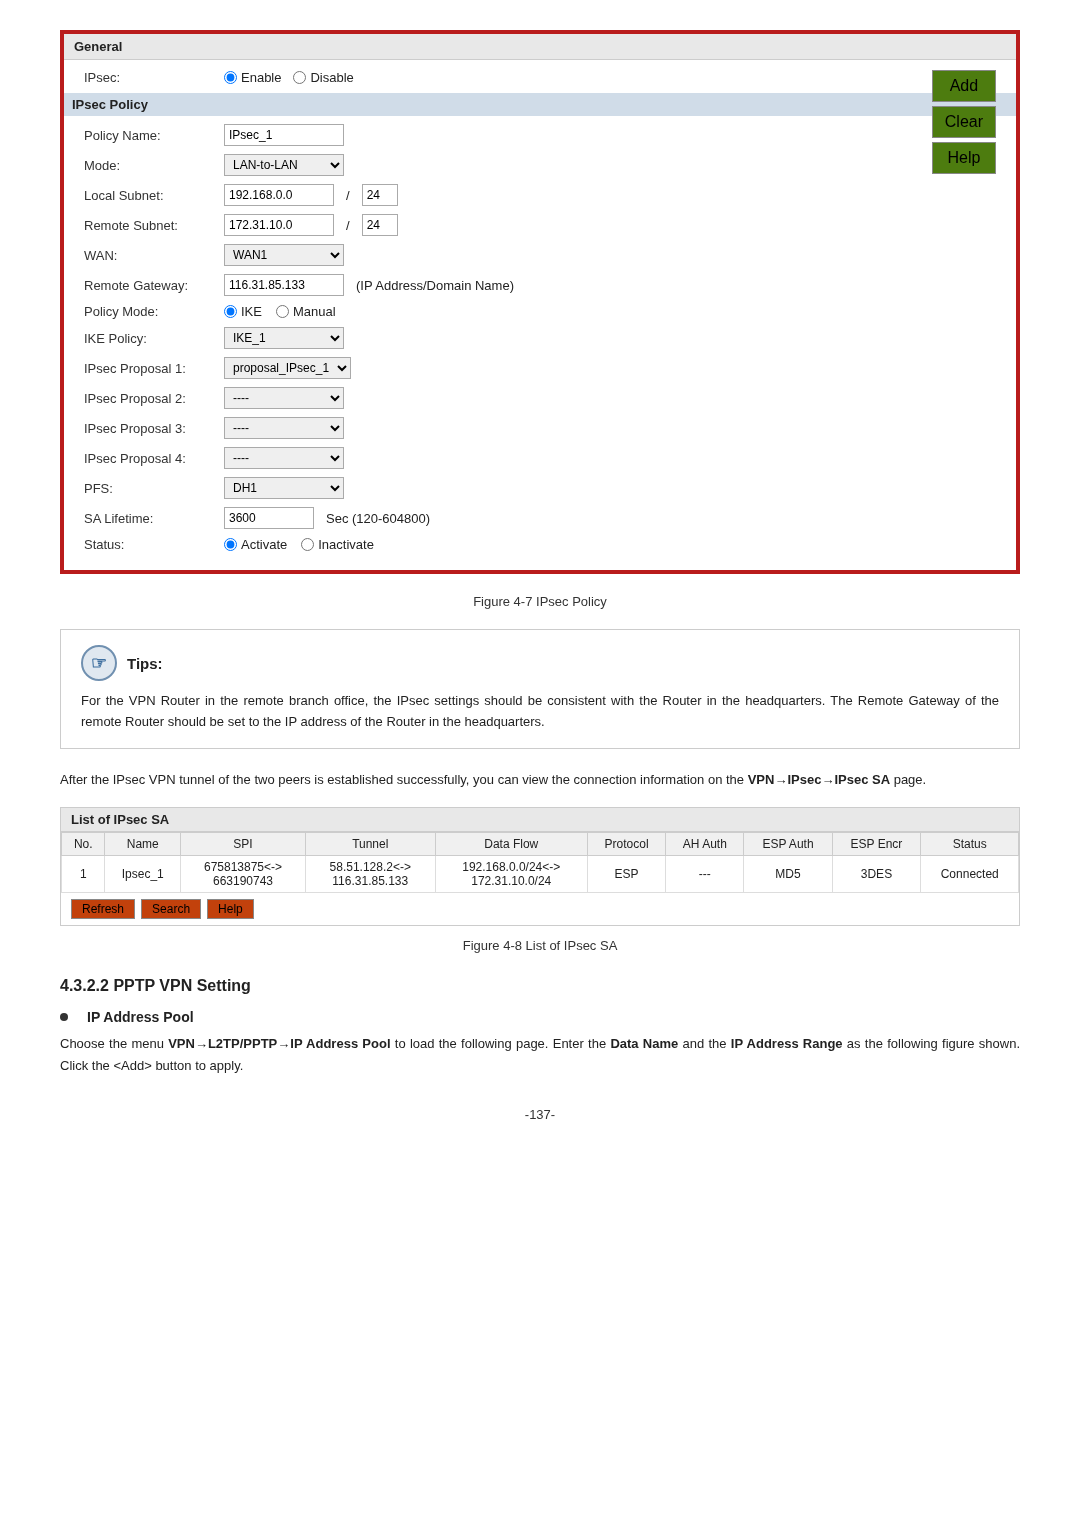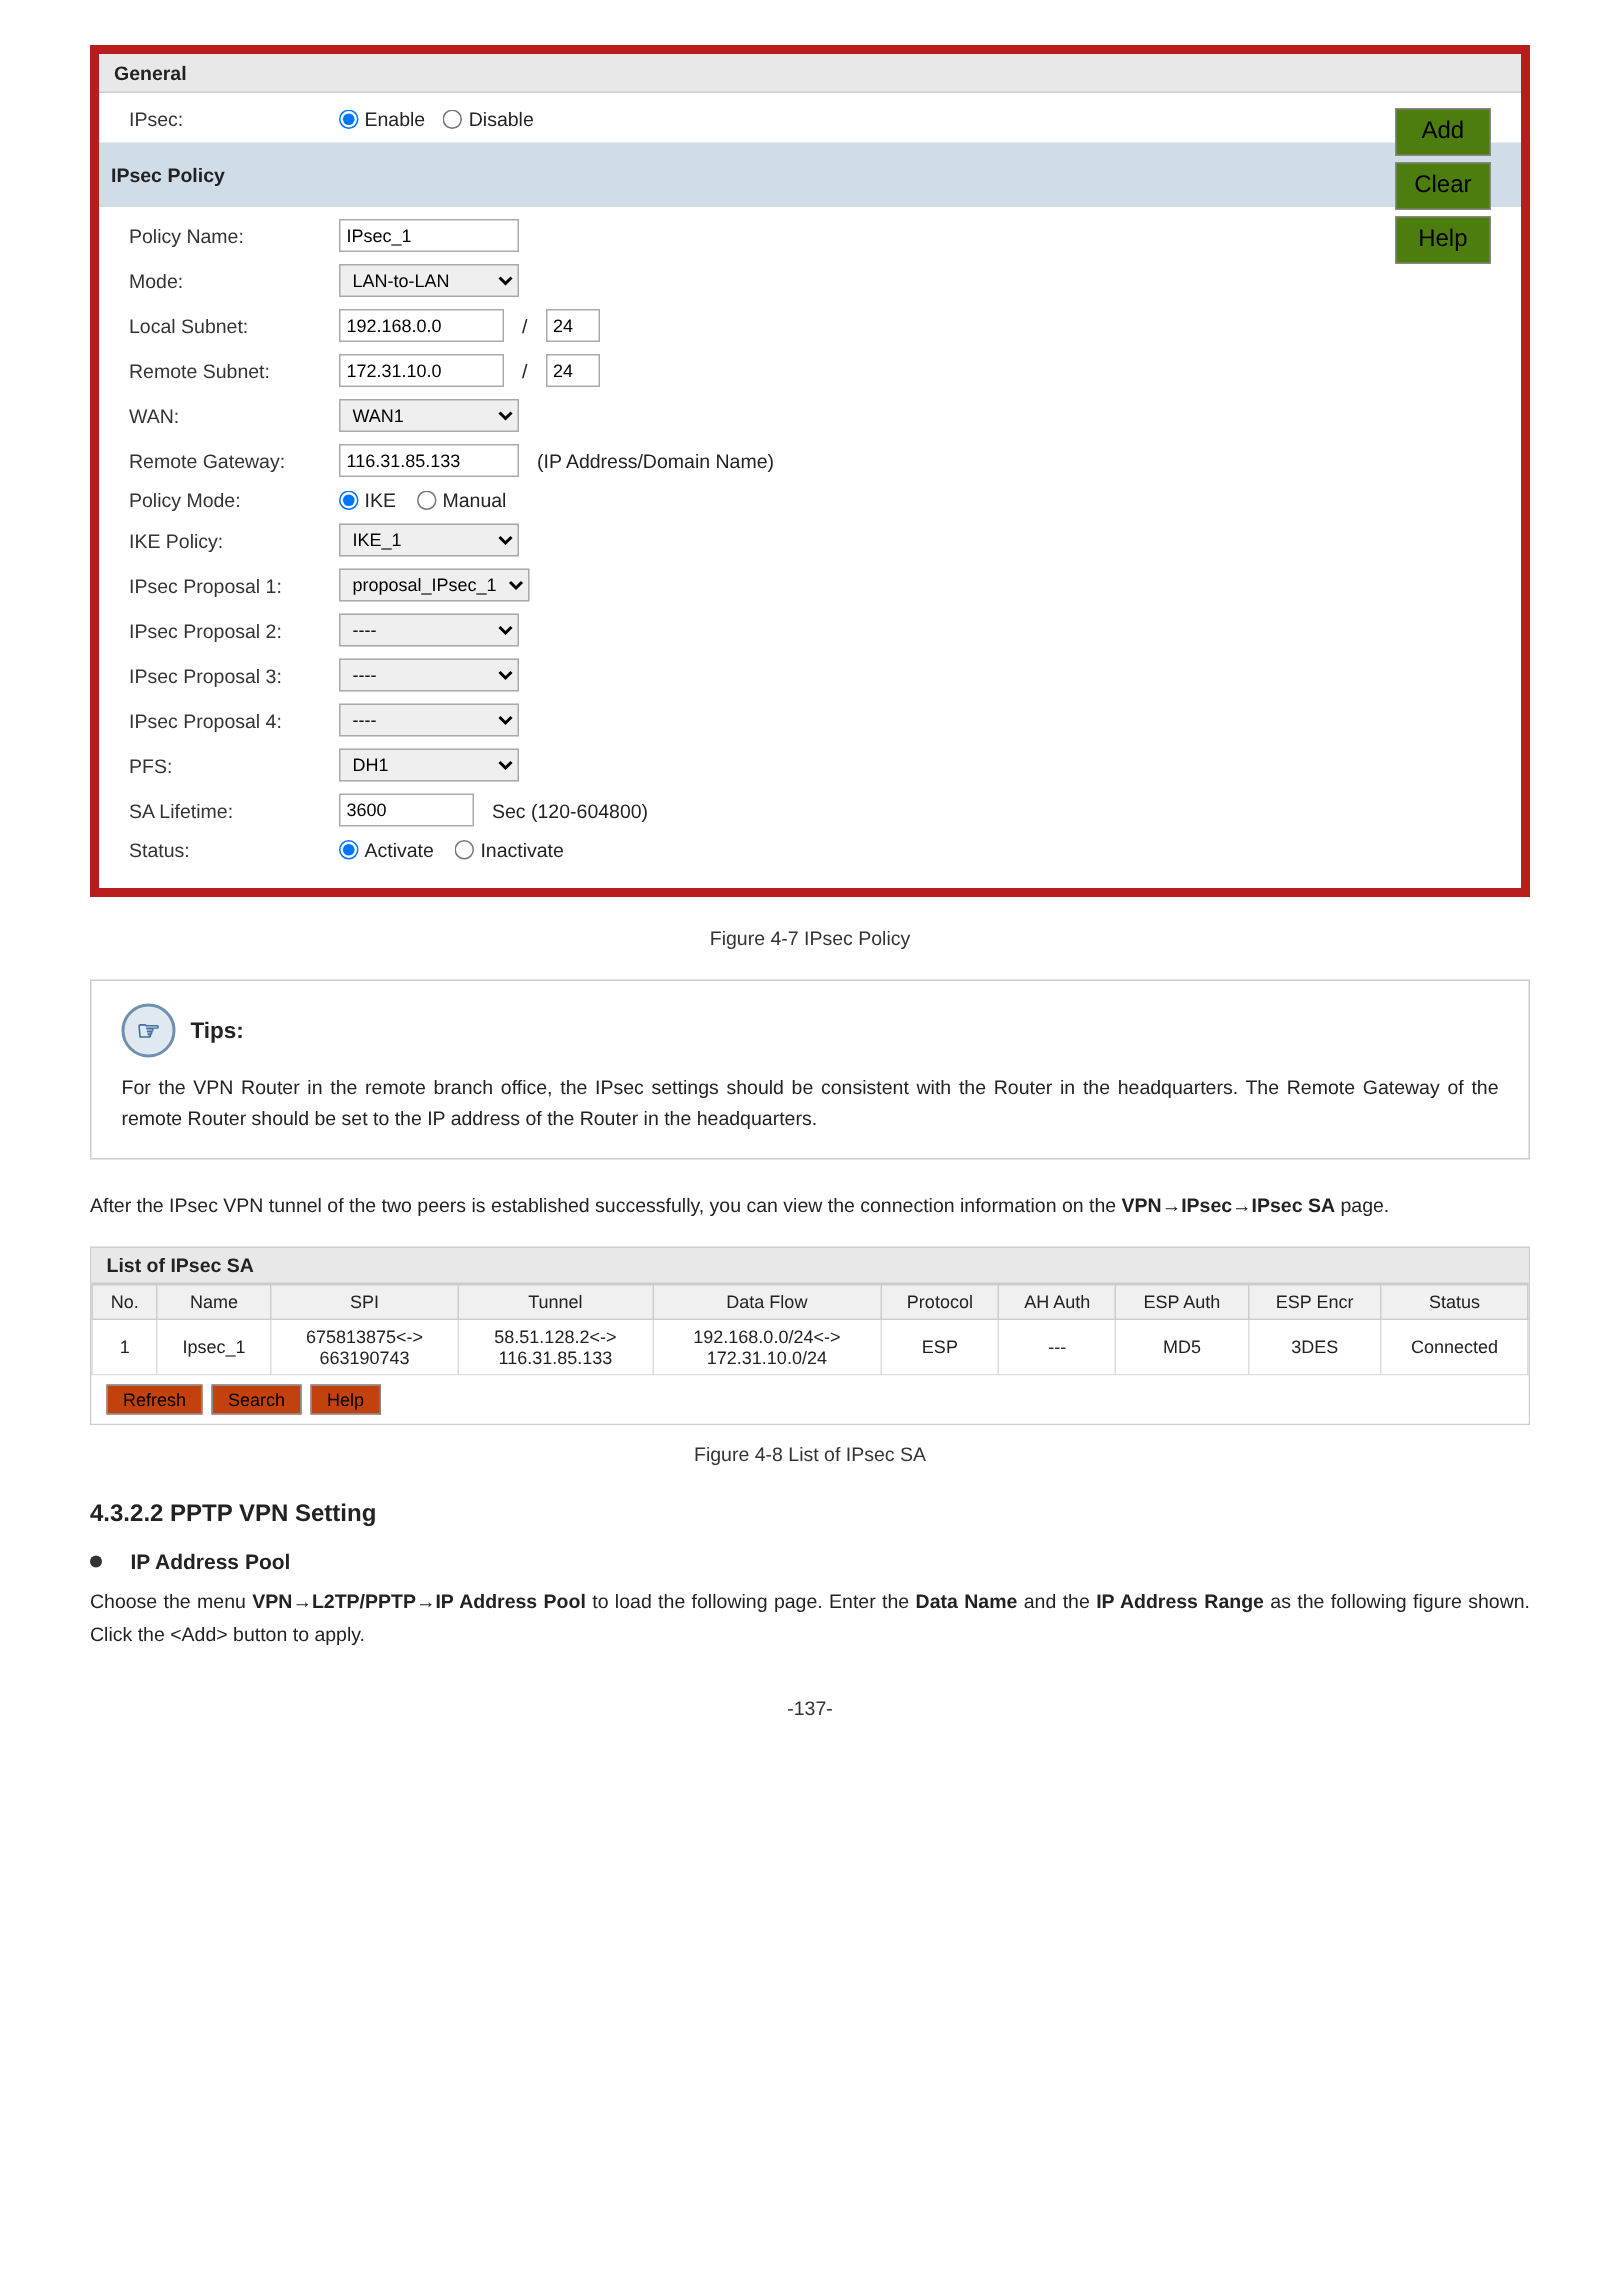--- a/index.html
+++ b/index.html
@@ -10,21 +10,21 @@
       color: #222;
       padding: 30px 60px;
     }
     .page-content {
       max-width: 960px;
       margin: 0 auto;
     }
 
     
     .form-box {
-      border: 6px solid #b91c1c;
+      border: 4px solid #b91c1c;
       margin-bottom: 20px;
     }
     .form-section-header {
       background: #e8e8e8;
       padding: 5px 10px;
       font-weight: bold;
       font-size: 13px;
       border-bottom: 1px solid #ccc;
     }
     .form-body {
@@ -226,21 +226,21 @@
             <span>Enable</span>
           </div>
           <div class="radio-item">
             <input type="radio" name="ipsec_gen" style="">
             <span>Disable</span>
           </div>
         </div>
         <button class="btn" style="position:absolute;right:20px;top:10px;">Save</button>
       </div>
 
-      <div style="background:#d0dce8;padding:14px 8px;font-weight:bold;font-size:13px;margin-bottom:8px;margin-left:-20px;margin-right:-20px;">IPsec Policy</div>
+      <div style="background:#d0dce8;padding:4px 8px;font-weight:bold;font-size:13px;margin-bottom:8px;margin-left:-20px;margin-right:-20px;">IPsec Policy</div>
 
       <div class="side-buttons">
         <button class="btn">Add</button>
         <button class="btn">Clear</button>
         <button class="btn">Help</button>
       </div>
 
       <div class="form-row">
         <div class="form-label">Policy Name:</div>
         <div class="form-field">

